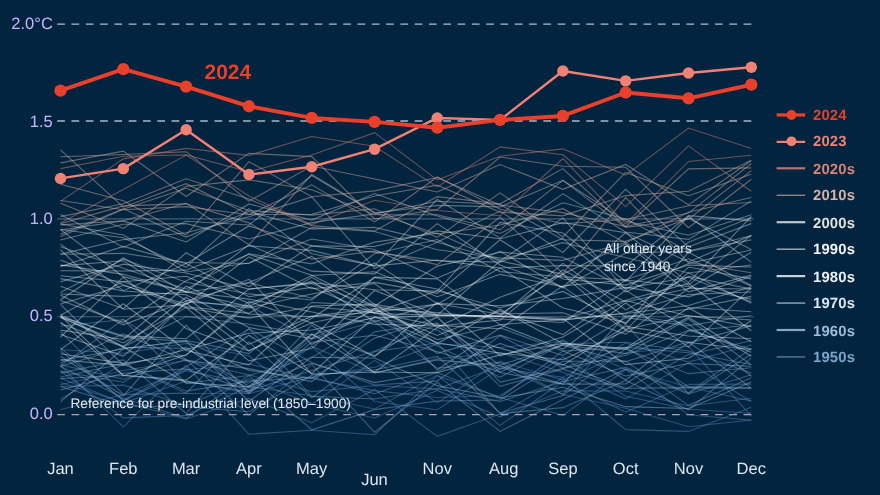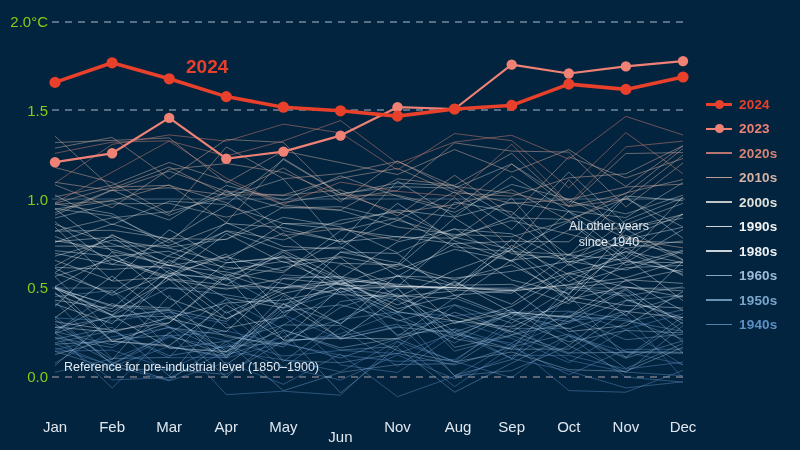--- a/index.html
+++ b/index.html
@@ -5,31 +5,31 @@
   * { margin:0; padding:0; box-sizing:border-box; }
   html,body { width:800px; height:450px; overflow:hidden; }
   body {
     background:#03243f;
     font-family:"Liberation Sans", sans-serif;
     position:relative;
   }
   #chart-root { position:absolute; inset:0; }
   svg.layer { position:absolute; left:0; top:0; width:800px; height:450px; }
   .ytick-label {
-    position:absolute; color:#84cc16; font-size:15px; font-weight:400;
+    position:absolute; color:#c4b5fd; font-size:15px; font-weight:400;
     text-align:right; white-space:nowrap;
   }
   .xtick-label {
     position:absolute; color:#dfe7ef; font-size:15px; font-weight:400;
     text-align:center; white-space:nowrap;
   }
   .ann {
     position:absolute; color:#e3eaf2; font-size:12.5px; white-space:nowrap;
   }
-  .ann-center { text-align:center; }
+  .ann-center { }
   .label-2024 {
     position:absolute; color:#e8402a; font-size:19px; font-weight:bold;
     white-space:nowrap;
   }
   .legend { position:absolute; left:706px; top:92px; }
   .legend-row {
     display:flex; align-items:center; height:24.5px;
   }
   .legend-swatch {
     width:26px; height:14px; position:relative; margin-right:7px; flex:0 0 26px;
@@ -243,31 +243,31 @@
         <span class="legend-label" style="color: rgb(242, 244, 245);">1990s</span>
       </div>
       <div class="legend-row">
         <span class="legend-swatch">
           <i style="background: rgb(238, 242, 246); height: 1.6px; opacity: 0.85;"></i>
         </span>
         <span class="legend-label" style="color: rgb(238, 242, 246);">1980s</span>
       </div>
       <div class="legend-row">
         <span class="legend-swatch">
+          <i style="background: rgb(219, 231, 242); height: 1.6px; opacity: 0.85;"></i>
+        </span>
+        <span class="legend-label" style="color: rgb(219, 231, 242);">1970s</span>
+      </div>
+      <div class="legend-row">
+        <span class="legend-swatch">
           <i style="background: rgb(159, 189, 216); height: 1.6px; opacity: 0.85;"></i>
         </span>
         <span class="legend-label" style="color: rgb(159, 189, 216);">1960s</span>
       </div>
       <div class="legend-row">
         <span class="legend-swatch">
           <i style="background: rgb(123, 166, 204); height: 1.6px; opacity: 0.85;"></i>
         </span>
         <span class="legend-label" style="color: rgb(123, 166, 204);">1950s</span>
       </div>
-      <div class="legend-row">
-        <span class="legend-swatch">
-          <i style="background: rgb(93, 144, 196); height: 1.6px; opacity: 0.85;"></i>
-        </span>
-        <span class="legend-label" style="color: rgb(93, 144, 196);">1940s</span>
-      </div>
     </div>
 
 </div>
 
 </body></html>

